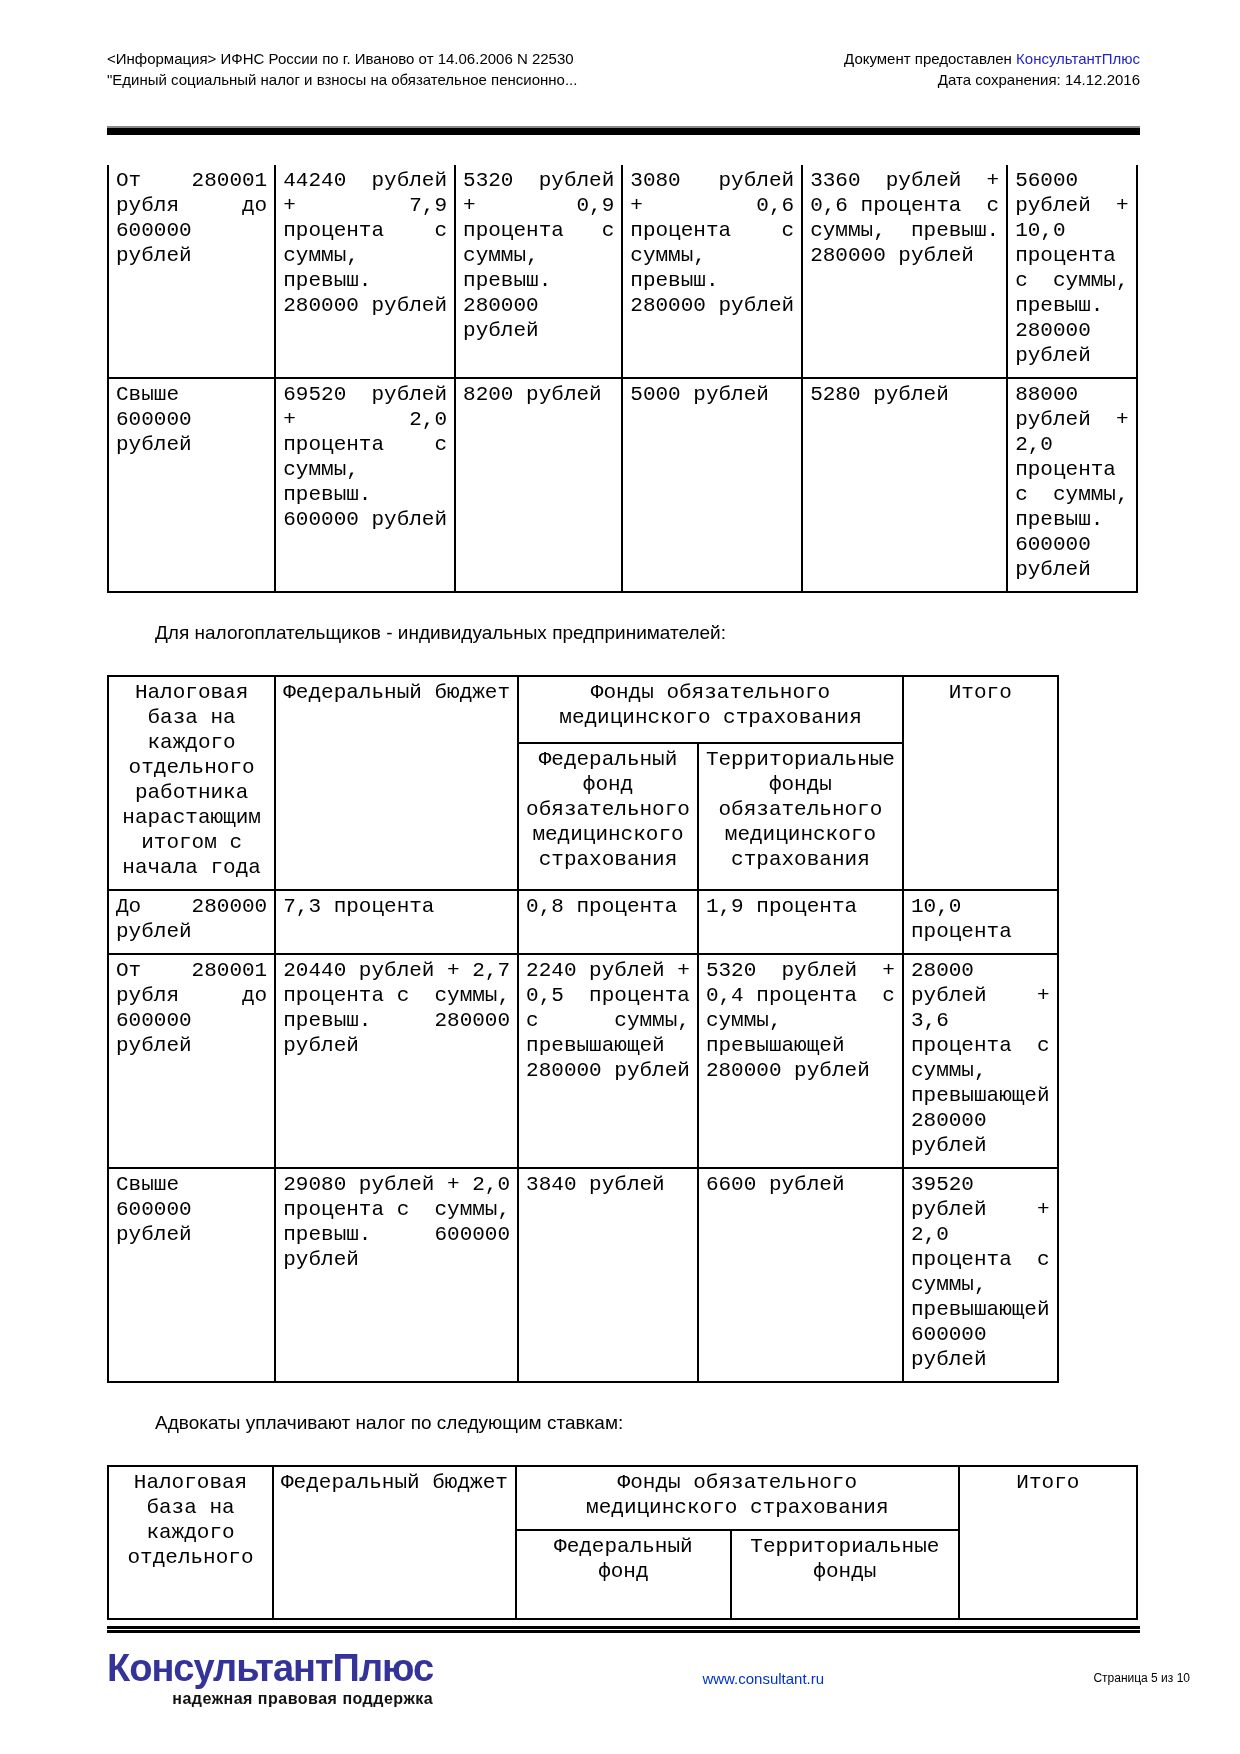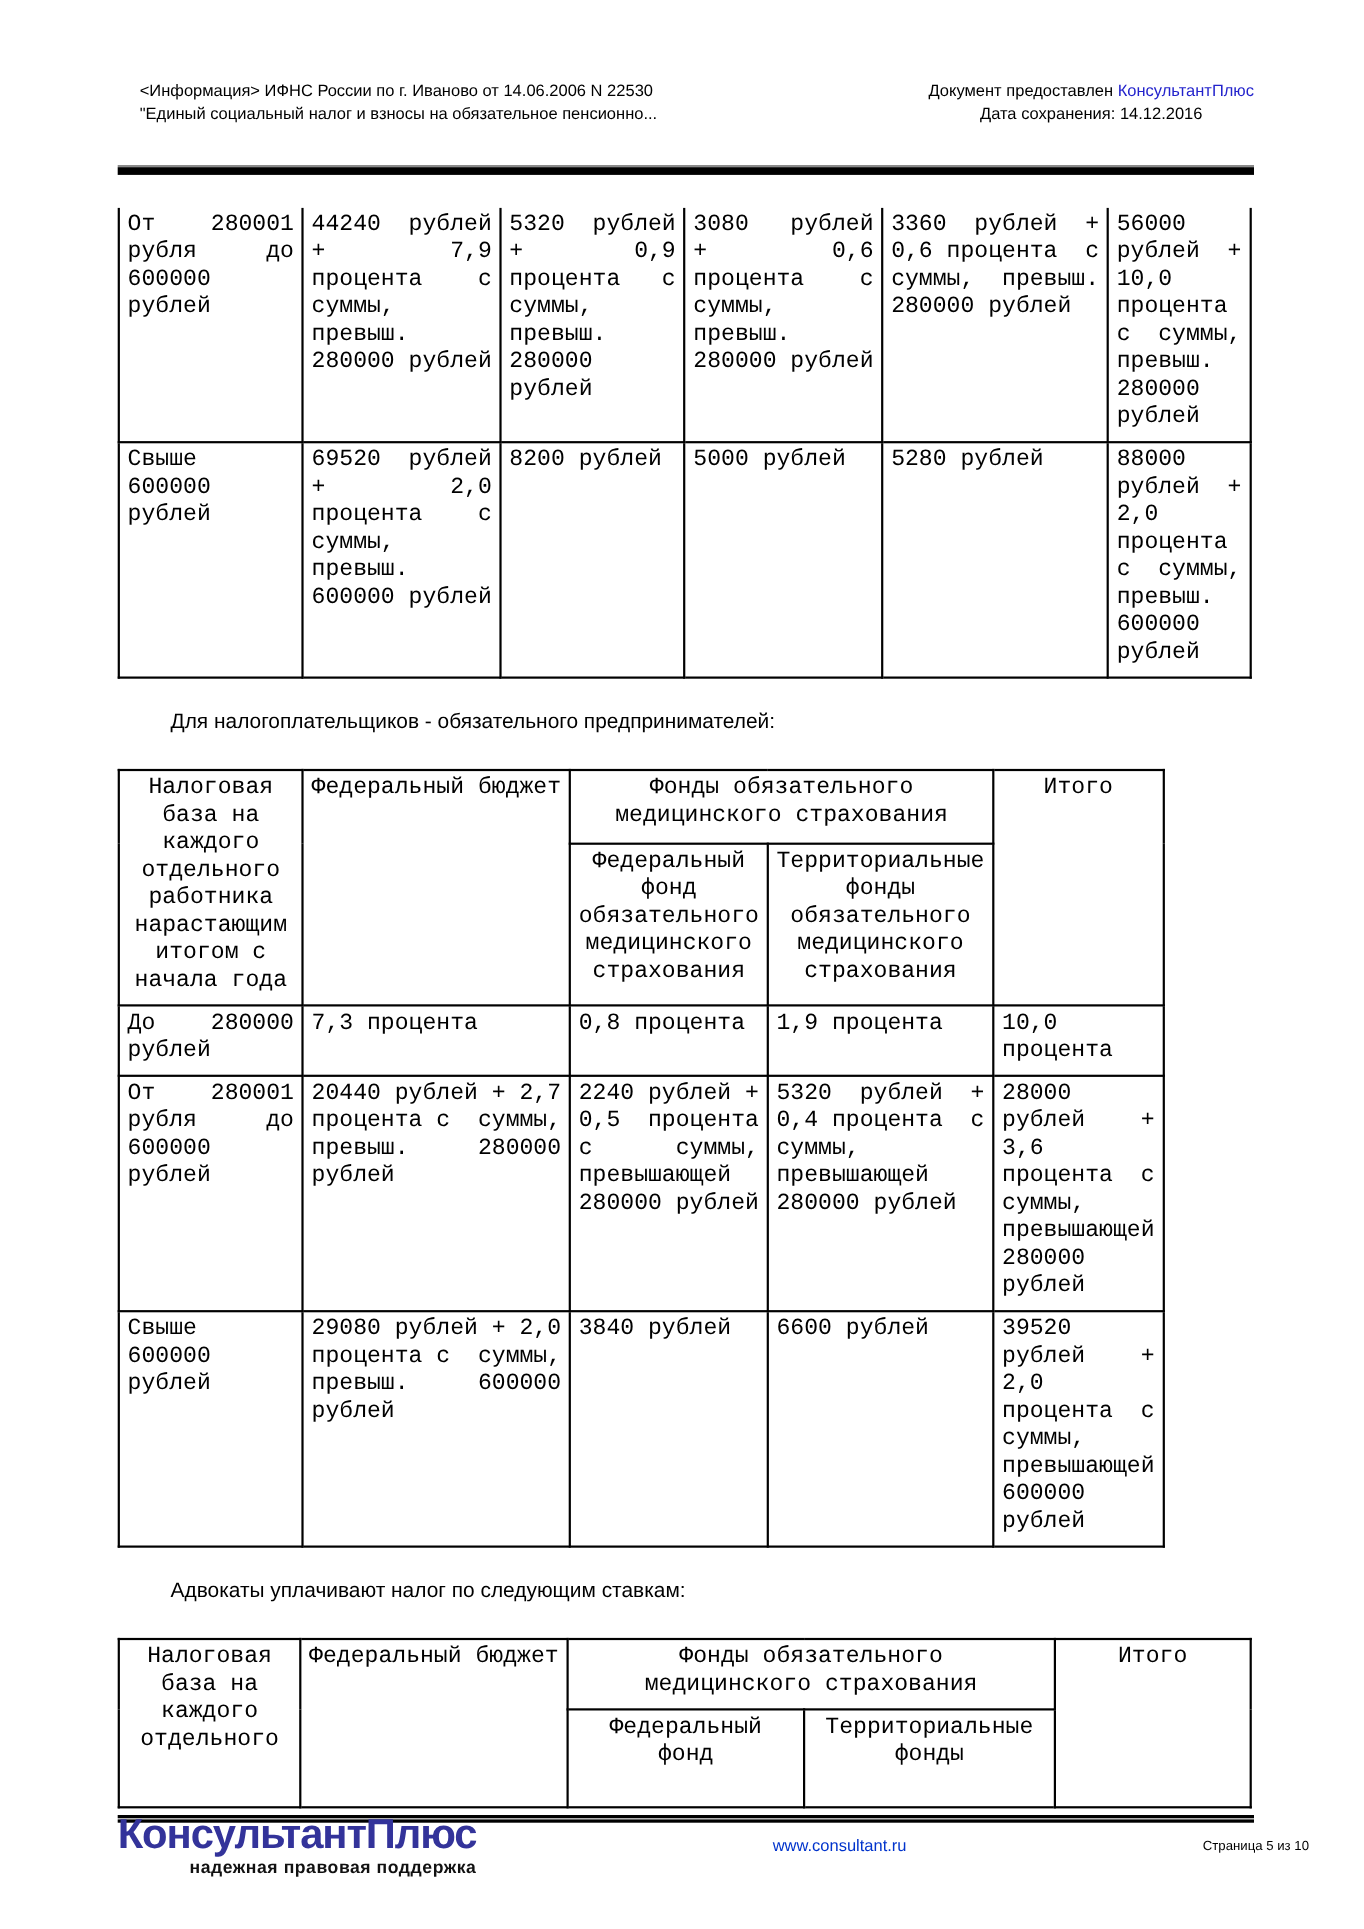--- a/index.html
+++ b/index.html
@@ -11,28 +11,27 @@
     margin: 0 auto;
     background: #fff;
     font-family: "Liberation Sans", sans-serif;
     color: #000;
     overflow: hidden;
   }
   .content { margin: 0 100px 0 107px; }
 
   
   .top-header {
-    padding-top: 72px;
+    padding-top: 48px;
     display: flex;
     justify-content: space-between;
     font-size: 15px;
     line-height: 21px;
-    margin-left: 20px;
-  }
-  .top-header .right { text-align: center; }
+  }
+  .top-header .right { text-align: right; }
   .link-blue { color: #2323cc; text-decoration: none; }
 
   
   .rule-top { margin-top: 36px; border-top: 2px solid #8a8a8a; border-bottom: 7px solid #000; height: 2px; }
   .rule-bottom { margin-top: 6px; border-top: 3px solid #000; border-bottom: 3px solid #000; height: 7px; }
 
   
   table.grid { border-collapse: collapse; margin-top: 30px; }
   table.grid td, table.grid th {
     border: 2px solid #000;
@@ -170,21 +169,21 @@
 2,0
 процента
 с  суммы,
 превыш.
 600000
 рублей</td>
       </tr>
     </tbody>
       </table>
 
-    <div class="section-heading">Для налогоплательщиков - обязательного предпринимателей:</div>
+    <div class="section-heading">Для налогоплательщиков - индивидуальных предпринимателей:</div>
 
     <table class="grid t2">
       <tbody>
           <tr>
         <th rowspan="2" class="minw12">Налоговая
 база на
 каждого
 отдельного
 работника
 нарастающим

